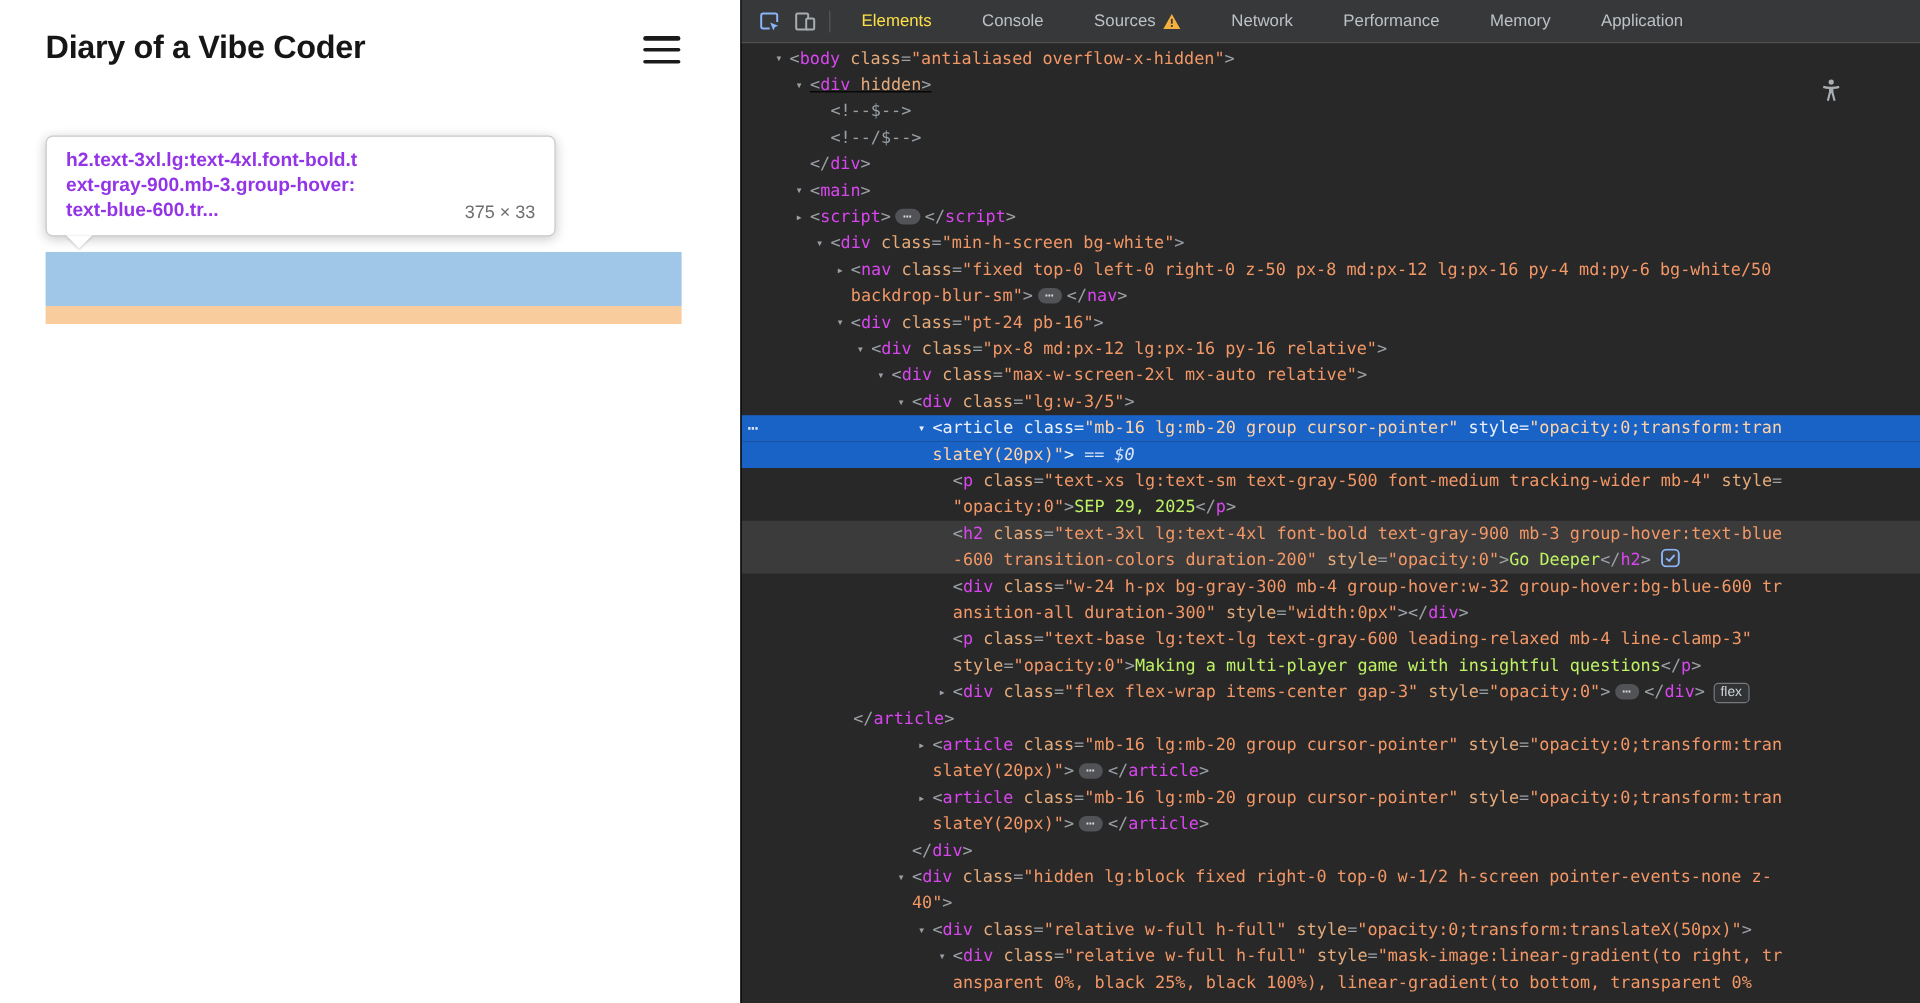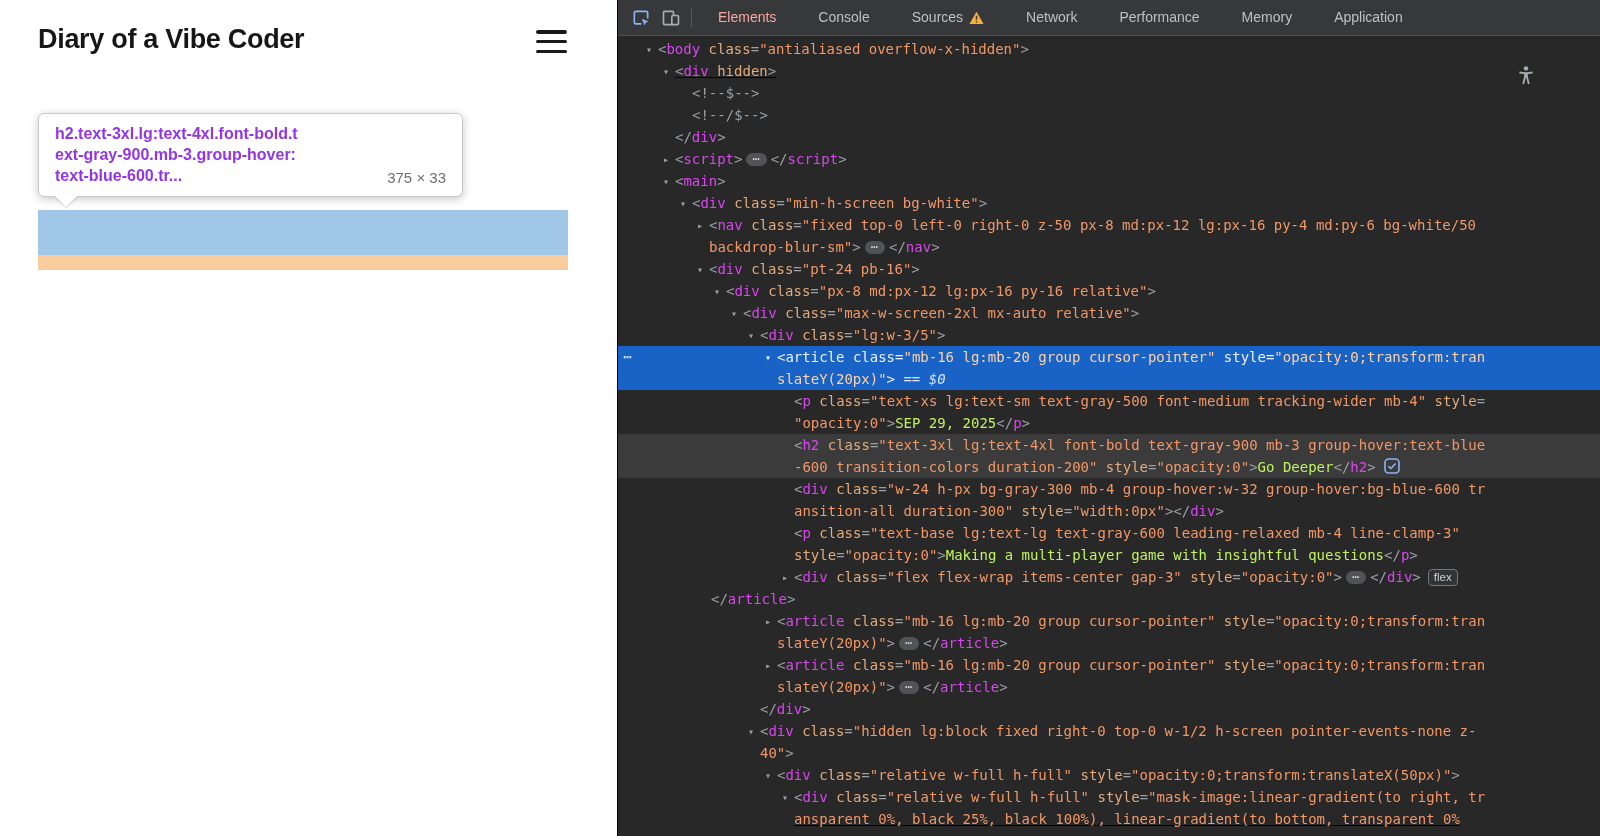--- a/index.html
+++ b/index.html
@@ -23,21 +23,21 @@
   .hl-content{position:absolute;left:38px;top:210px;width:530px;height:45px;background:rgba(111,168,220,.66)}
   .hl-margin{position:absolute;left:38px;top:255px;width:530px;height:15px;background:rgba(246,178,107,.66)}
 
   
   .devtools{position:relative;width:983px;height:100%;background:#282829;flex:none;border-left:1px solid #000}
   .toolbar{height:36px;background:#37383a;border-bottom:1px solid #4e4e50;display:flex;align-items:center;padding-left:8px;overflow:hidden}
   .tbtn{width:30px;height:36px;display:flex;align-items:center;justify-content:center;cursor:pointer;flex:none}
   .tsep{width:1px;height:18px;background:#57585a;margin:0 5px;flex:none}
   .tabs{display:flex;height:36px;flex:1;overflow:hidden}
   .tab{padding:0 21px;line-height:35px;font-size:14px;color:#bdc1c6;white-space:nowrap;cursor:pointer;display:flex;align-items:center;gap:6px;flex:none}
-  .tab.active{color:#fca5a5}
+  .tab.active{color:#fde047}
 
   .a11y{position:absolute;top:62px;right:61px;width:26px;height:26px;display:flex;align-items:center;justify-content:center;cursor:pointer;z-index:4}
 
   .tree{position:absolute;top:36px;left:0;right:0;bottom:0;overflow:hidden;
         font-family:"DejaVu Sans Mono","Liberation Mono",monospace;font-size:14px;padding-top:2px}
   .trow{height:22px;line-height:22px;white-space:pre;position:relative;cursor:default}
   .trow.sel{background:#1a63c6}
   .trow.hov{background:rgba(255,255,255,.09)}
   .arrow{display:inline-block;width:12px;color:#9aa0a6;font-size:10px;position:relative;top:-1px;cursor:pointer}
   .trow.sel .arrow{color:#e8f0fe}
@@ -132,22 +132,22 @@
           </div>
         </div>
     </div>
 
     <div class="tree" id="tree">
         <div class="trow" style="padding-left: 28px;"><span class="arrow">▾</span><span class="sg-pu">&lt;</span><span class="sg-tg">body</span><span class="sg-at"> class</span><span class="sg-pu">=</span><span class="sg-va">"antialiased overflow-x-hidden"</span><span class="sg-pu">&gt;</span></div>
         <div class="trow" style="padding-left: 45px; text-decoration: underline;"><span class="arrow">▾</span><span class="sg-pu">&lt;</span><span class="sg-tg">div</span><span class="sg-at"> hidden</span><span class="sg-pu">&gt;</span></div>
         <div class="trow" style="padding-left: 62px;"><span class="arrow"></span><span class="sg-cm">&lt;!--$--&gt;</span></div>
         <div class="trow" style="padding-left: 62px;"><span class="arrow"></span><span class="sg-cm">&lt;!--/$--&gt;</span></div>
         <div class="trow" style="padding-left: 45px;"><span class="arrow"></span><span class="sg-pu">&lt;/</span><span class="sg-tg">div</span><span class="sg-pu">&gt;</span></div>
+        <div class="trow" style="padding-left: 45px;"><span class="arrow">▾</span><span class="sg-pu">&lt;</span><span class="sg-tg">main</span><span class="sg-pu">&gt;</span></div>
         <div class="trow" style="padding-left: 45px;"><span class="arrow">▸</span><span class="sg-pu">&lt;</span><span class="sg-tg">script</span><span class="sg-pu">&gt;</span><span class="pill">⋯</span><span class="sg-pu">&lt;/</span><span class="sg-tg">script</span><span class="sg-pu">&gt;</span></div>
-        <div class="trow" style="padding-left: 45px;"><span class="arrow">▾</span><span class="sg-pu">&lt;</span><span class="sg-tg">main</span><span class="sg-pu">&gt;</span></div>
         <div class="trow" style="padding-left: 62px;"><span class="arrow">▾</span><span class="sg-pu">&lt;</span><span class="sg-tg">div</span><span class="sg-at"> class</span><span class="sg-pu">=</span><span class="sg-va">"min-h-screen bg-white"</span><span class="sg-pu">&gt;</span></div>
         <div class="trow" style="padding-left: 79px;"><span class="arrow">▸</span><span class="sg-pu">&lt;</span><span class="sg-tg">nav</span><span class="sg-at"> class</span><span class="sg-pu">=</span><span class="sg-va">"fixed top-0 left-0 right-0 z-50 px-8 md:px-12 lg:px-16 py-4 md:py-6 bg-white/50</span></div>
         <div class="trow" style="padding-left: 91px;"><span class="sg-va">backdrop-blur-sm"</span><span class="sg-pu">&gt;</span><span class="pill">⋯</span><span class="sg-pu">&lt;/</span><span class="sg-tg">nav</span><span class="sg-pu">&gt;</span></div>
         <div class="trow" style="padding-left: 79px;"><span class="arrow">▾</span><span class="sg-pu">&lt;</span><span class="sg-tg">div</span><span class="sg-at"> class</span><span class="sg-pu">=</span><span class="sg-va">"pt-24 pb-16"</span><span class="sg-pu">&gt;</span></div>
         <div class="trow" style="padding-left: 96px;"><span class="arrow">▾</span><span class="sg-pu">&lt;</span><span class="sg-tg">div</span><span class="sg-at"> class</span><span class="sg-pu">=</span><span class="sg-va">"px-8 md:px-12 lg:px-16 py-16 relative"</span><span class="sg-pu">&gt;</span></div>
         <div class="trow" style="padding-left: 113px;"><span class="arrow">▾</span><span class="sg-pu">&lt;</span><span class="sg-tg">div</span><span class="sg-at"> class</span><span class="sg-pu">=</span><span class="sg-va">"max-w-screen-2xl mx-auto relative"</span><span class="sg-pu">&gt;</span></div>
         <div class="trow" style="padding-left: 130px;"><span class="arrow">▾</span><span class="sg-pu">&lt;</span><span class="sg-tg">div</span><span class="sg-at"> class</span><span class="sg-pu">=</span><span class="sg-va">"lg:w-3/5"</span><span class="sg-pu">&gt;</span></div>
         <div class="trow sel" style="padding-left: 147px;"><span class="gdots">⋯</span><span class="arrow">▾</span><span class="sg-pu">&lt;</span><span class="sg-tg">article</span><span class="sg-at"> class</span><span class="sg-pu">=</span><span class="sg-va">"mb-16 lg:mb-20 group cursor-pointer"</span><span class="sg-at"> style</span><span class="sg-pu">=</span><span class="sg-va">"opacity:0;transform:tran</span></div>
         <div class="trow sel" style="padding-left: 159px;"><span class="sg-va">slateY(20px)"</span><span class="sg-pu">&gt;</span><span class="sg-dz"> == $0</span></div>
         <div class="trow" style="padding-left: 164px;"><span class="arrow"></span><span class="sg-pu">&lt;</span><span class="sg-tg">p</span><span class="sg-at"> class</span><span class="sg-pu">=</span><span class="sg-va">"text-xs lg:text-sm text-gray-500 font-medium tracking-wider mb-4"</span><span class="sg-at"> style</span><span class="sg-pu">=</span></div>
@@ -165,21 +165,21 @@
         <div class="trow" style="padding-left: 81px;"><span class="arrow"></span><span class="sg-pu">&lt;/</span><span class="sg-tg">article</span><span class="sg-pu">&gt;</span></div>
         <div class="trow" style="padding-left: 147px;"><span class="arrow">▸</span><span class="sg-pu">&lt;</span><span class="sg-tg">article</span><span class="sg-at"> class</span><span class="sg-pu">=</span><span class="sg-va">"mb-16 lg:mb-20 group cursor-pointer"</span><span class="sg-at"> style</span><span class="sg-pu">=</span><span class="sg-va">"opacity:0;transform:tran</span></div>
         <div class="trow" style="padding-left: 159px;"><span class="sg-va">slateY(20px)"</span><span class="sg-pu">&gt;</span><span class="pill">⋯</span><span class="sg-pu">&lt;/</span><span class="sg-tg">article</span><span class="sg-pu">&gt;</span></div>
         <div class="trow" style="padding-left: 147px;"><span class="arrow">▸</span><span class="sg-pu">&lt;</span><span class="sg-tg">article</span><span class="sg-at"> class</span><span class="sg-pu">=</span><span class="sg-va">"mb-16 lg:mb-20 group cursor-pointer"</span><span class="sg-at"> style</span><span class="sg-pu">=</span><span class="sg-va">"opacity:0;transform:tran</span></div>
         <div class="trow" style="padding-left: 159px;"><span class="sg-va">slateY(20px)"</span><span class="sg-pu">&gt;</span><span class="pill">⋯</span><span class="sg-pu">&lt;/</span><span class="sg-tg">article</span><span class="sg-pu">&gt;</span></div>
         <div class="trow" style="padding-left: 130px;"><span class="arrow"></span><span class="sg-pu">&lt;/</span><span class="sg-tg">div</span><span class="sg-pu">&gt;</span></div>
         <div class="trow" style="padding-left: 130px;"><span class="arrow">▾</span><span class="sg-pu">&lt;</span><span class="sg-tg">div</span><span class="sg-at"> class</span><span class="sg-pu">=</span><span class="sg-va">"hidden lg:block fixed right-0 top-0 w-1/2 h-screen pointer-events-none z-</span></div>
         <div class="trow" style="padding-left: 142px;"><span class="sg-va">40"</span><span class="sg-pu">&gt;</span></div>
         <div class="trow" style="padding-left: 147px;"><span class="arrow">▾</span><span class="sg-pu">&lt;</span><span class="sg-tg">div</span><span class="sg-at"> class</span><span class="sg-pu">=</span><span class="sg-va">"relative w-full h-full"</span><span class="sg-at"> style</span><span class="sg-pu">=</span><span class="sg-va">"opacity:0;transform:translateX(50px)"</span><span class="sg-pu">&gt;</span></div>
         <div class="trow" style="padding-left: 164px;"><span class="arrow">▾</span><span class="sg-pu">&lt;</span><span class="sg-tg">div</span><span class="sg-at"> class</span><span class="sg-pu">=</span><span class="sg-va">"relative w-full h-full"</span><span class="sg-at"> style</span><span class="sg-pu">=</span><span class="sg-va">"mask-image:linear-gradient(to right, tr</span></div>
-        <div class="trow" style="padding-left: 176px; text-decoration: underline;"><span class="sg-va">ansparent 0%, black 25%, black 100%), linear-gradient(to bottom, transparent 0%</span></div>
+        <div class="trow" style="padding-left: 176px;"><span class="sg-va">ansparent 0%, black 25%, black 100%), linear-gradient(to bottom, transparent 0%</span></div>
       </div>
 
     <span class="a11y">
       <svg width="22" height="22" viewBox="0 0 24 24" fill="#a8adb2">
         <circle cx="12" cy="4.8" r="2.4"></circle>
         <path d="M19 8.2c-2.2.6-4.6.9-7 .9s-4.8-.3-7-.9l-.5 1.9c1.7.5 3.5.8 5.5.9v2.6l-2 8 1.9.5 1.8-7.1h.6l1.8 7.1 1.9-.5-2-8v-2.6c2-.1 3.8-.4 5.5-.9z"></path>
       </svg>
     </span>
   </section>
 </div>

